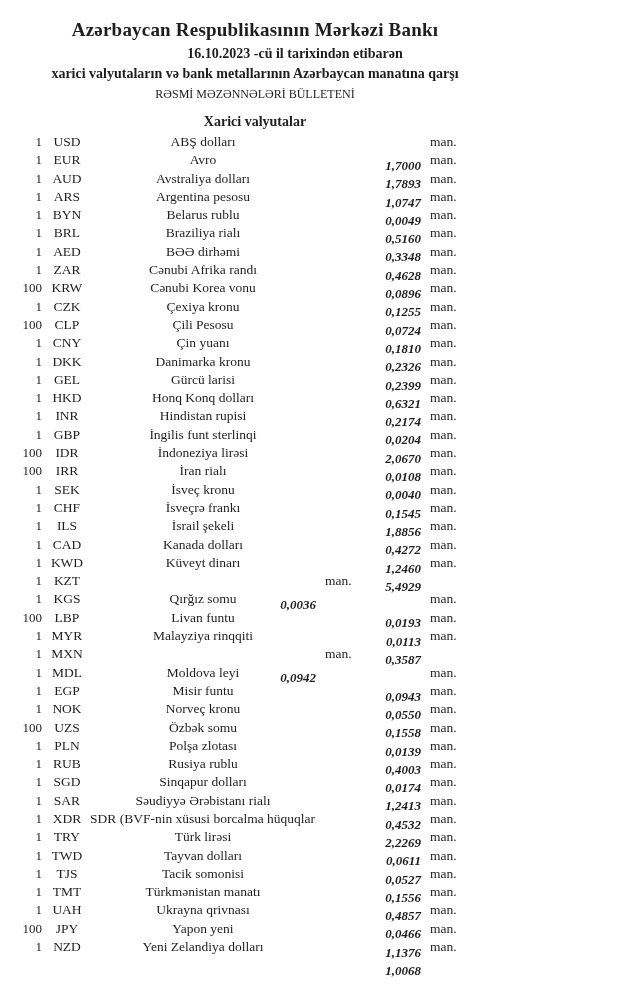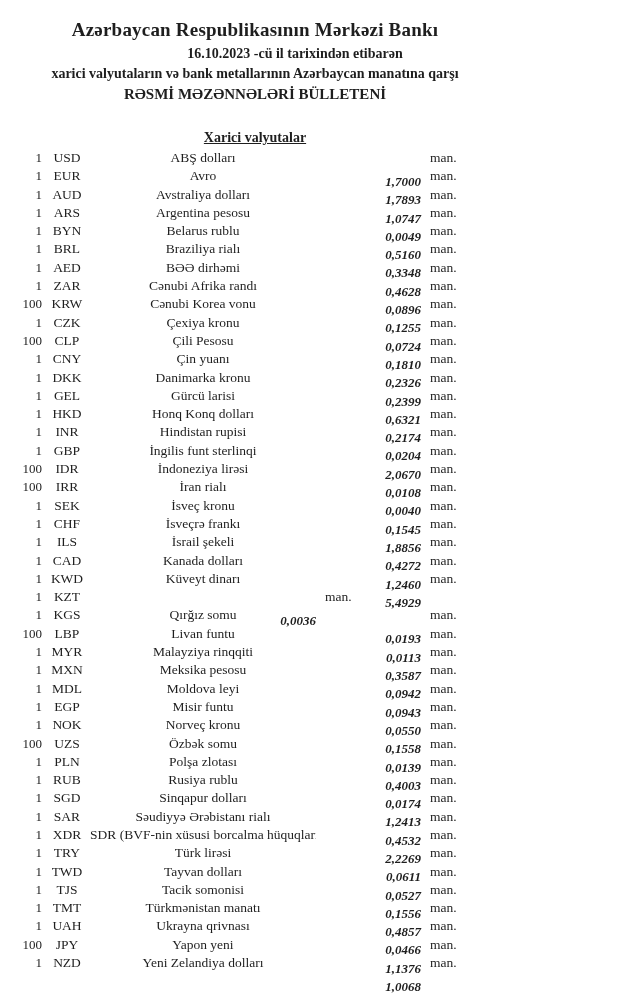--- a/index.html
+++ b/index.html
@@ -31,31 +31,30 @@
     line-height: 20px;
     margin-top: 2px;
     transform: translateX(40px);
   }
   .subtitle {
     font-size: 14px;
     font-weight: bold;
     line-height: 20px;
   }
   .bulletin {
-    font-size: 15px;
-    font-weight: bold;
+    font-size: 12px;
+    font-weight: normal;
     line-height: 21px;
   }
   .section-title {
     text-align: center;
     font-size: 14px;
     font-weight: bold;
     line-height: 18px;
-    margin-top: 24px;
-    text-decoration: underline;
+    margin-top: 8px;
   }
   .rates {
     margin-top: 2px;
     padding-right: 39px;
   }
   .row {
     display: grid;
     grid-template-columns: 44px 46px 1fr 105px 50px;
     height: 18.3px;
     line-height: 18.3px;
@@ -319,21 +318,20 @@
     <span class="qty">1</span>
     <span class="code">MYR</span>
     <span class="name">Malayziya rinqqiti</span>
     <span class="rate">0,3587</span>
     <span class="unit">man.</span>
   </div>
 
   <div class="row">
     <span class="qty">1</span>
     <span class="code">MXN</span>
-    <span class="name">Meksika pesosu</span>
     <span class="rate">0,0942</span>
     <span class="unit">man.</span>
   </div>
 
   <div class="row">
     <span class="qty">1</span>
     <span class="code">MDL</span>
     <span class="name">Moldova leyi</span>
     <span class="rate">0,0943</span>
     <span class="unit">man.</span>

